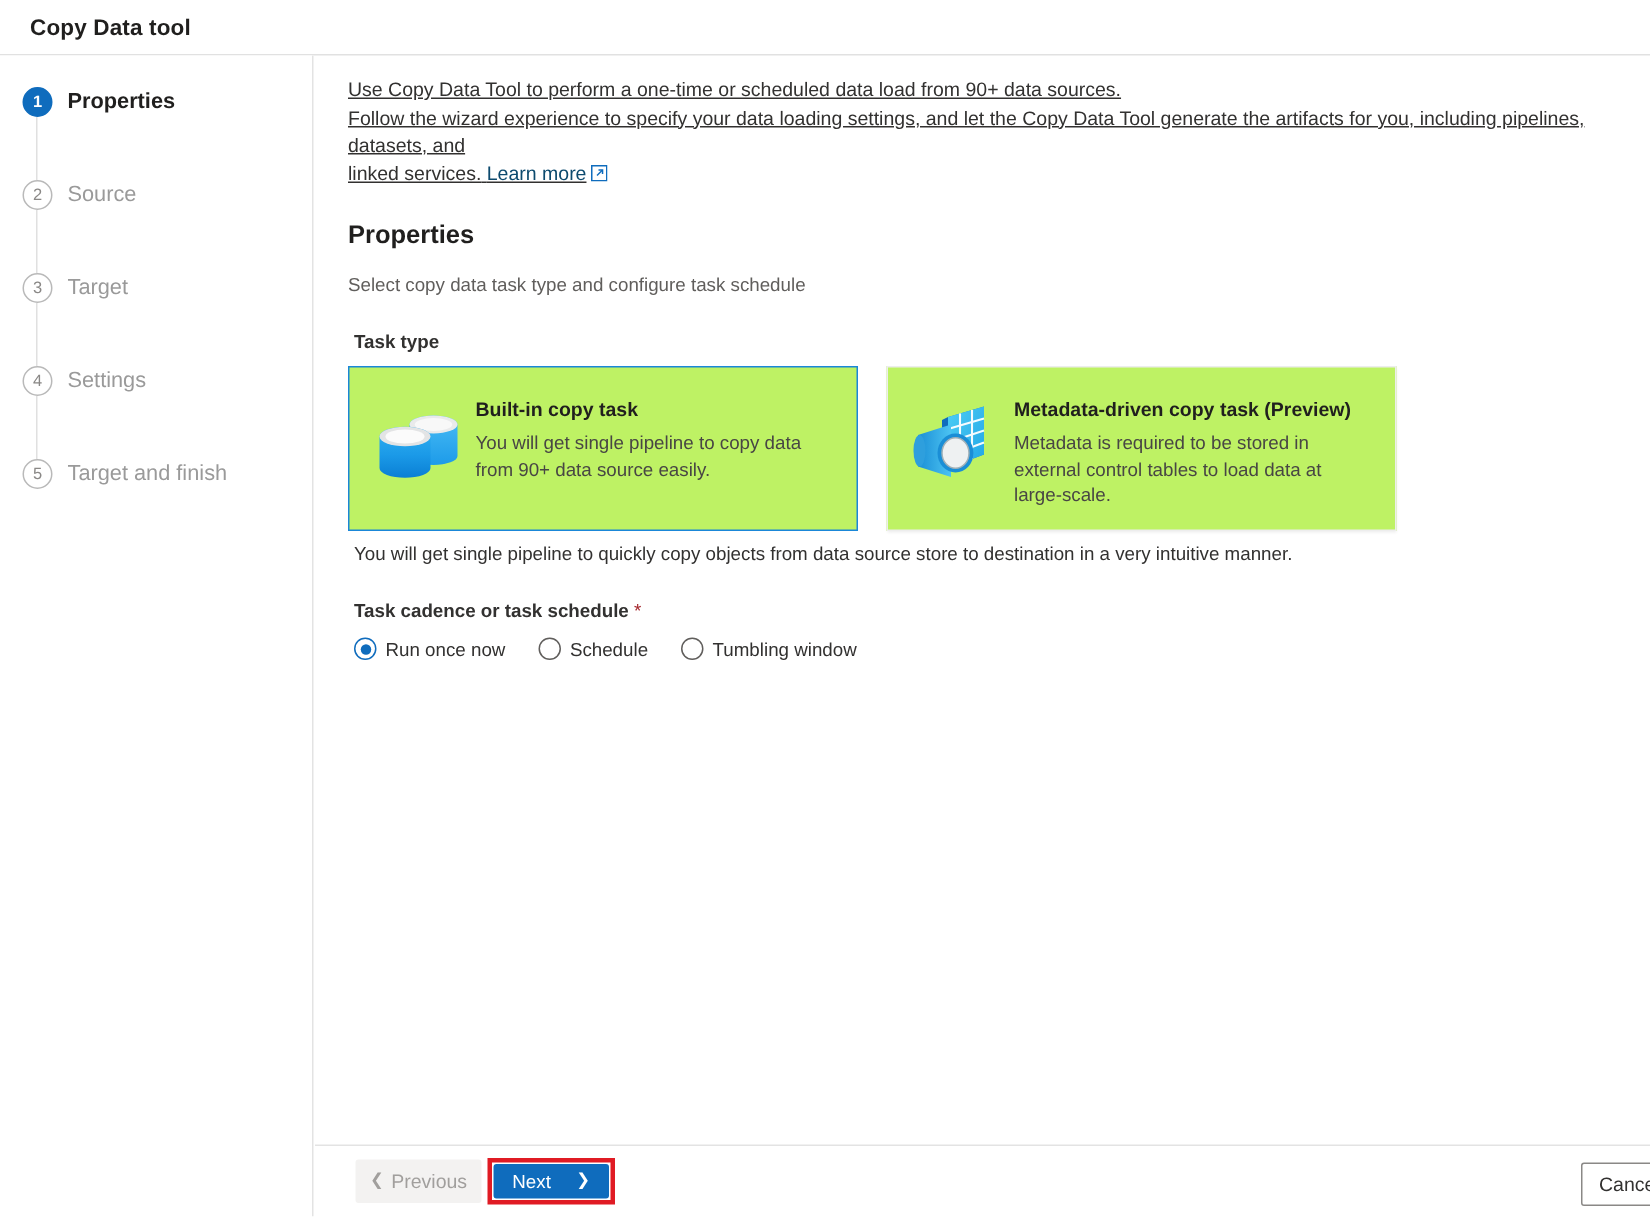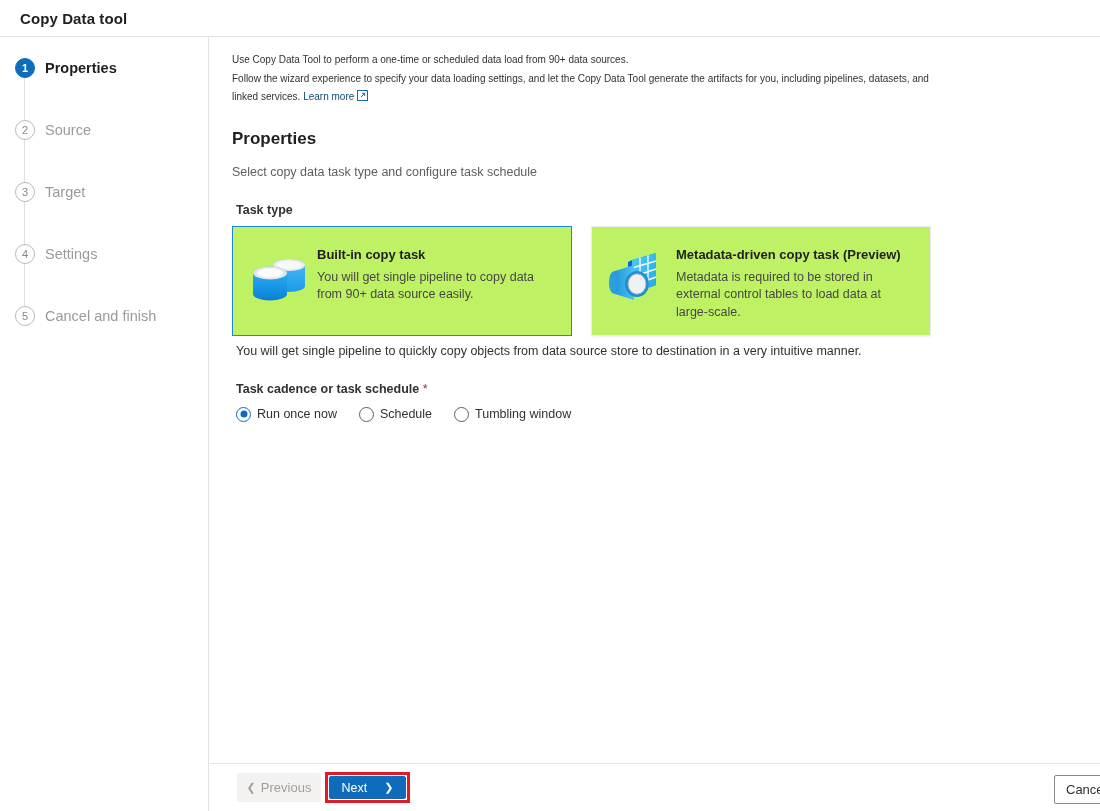--- a/index.html
+++ b/index.html
@@ -117,24 +117,25 @@
     position: absolute;
     left: 210px;
     top: 37px;
     width: 890px;
     height: 726px;
     box-sizing: border-box;
     padding: 14px 22px 0 22px;
     overflow: hidden;
   }
   .intro {
-    font-size: 10px;
+    font-size: 13px;
     line-height: 18.5px;
     color: #323130;
     max-width: 860px;
+    text-decoration: underline;
   }
   .link {
     color: #0c4a6e;
     text-decoration: none;
     cursor: pointer;
   }
   .extlink-icon {
     display: inline-block;
     vertical-align: -1px;
     margin-left: 3px;
@@ -218,21 +219,21 @@
 
   .radio-row {
     display: flex;
     align-items: center;
     margin-top: 11px;
     margin-left: 4px;
     gap: 22px;
   }
   .radio {
     display: flex;
-    align-items: flex-start;
+    align-items: center;
     cursor: pointer;
     font-size: 12.5px;
     color: #323130;
   }
   .radio .circle {
     width: 15px;
     height: 15px;
     border-radius: 50%;
     border: 1.4px solid #605e5c;
     box-sizing: border-box;
@@ -359,21 +360,21 @@
 
       <div class="step inactive">
         <span class="connector"></span>
         <span class="bubble">4</span>
         <span class="label">Settings</span>
       </div>
 
       <div class="step inactive">
 
         <span class="bubble">5</span>
-        <span class="label">Cancel and finish</span>
+        <span class="label">Target and finish</span>
       </div>
 
     </div>
   </div>
 
   <div class="content">
 
     <div class="intro">
       <span>Use Copy Data Tool to perform a one-time or scheduled data load from 90+ data sources.</span><br>
       <span>Follow the wizard experience to specify your data loading settings, and let the Copy Data Tool generate the artifacts for you, including pipelines, datasets, and</span><br>

